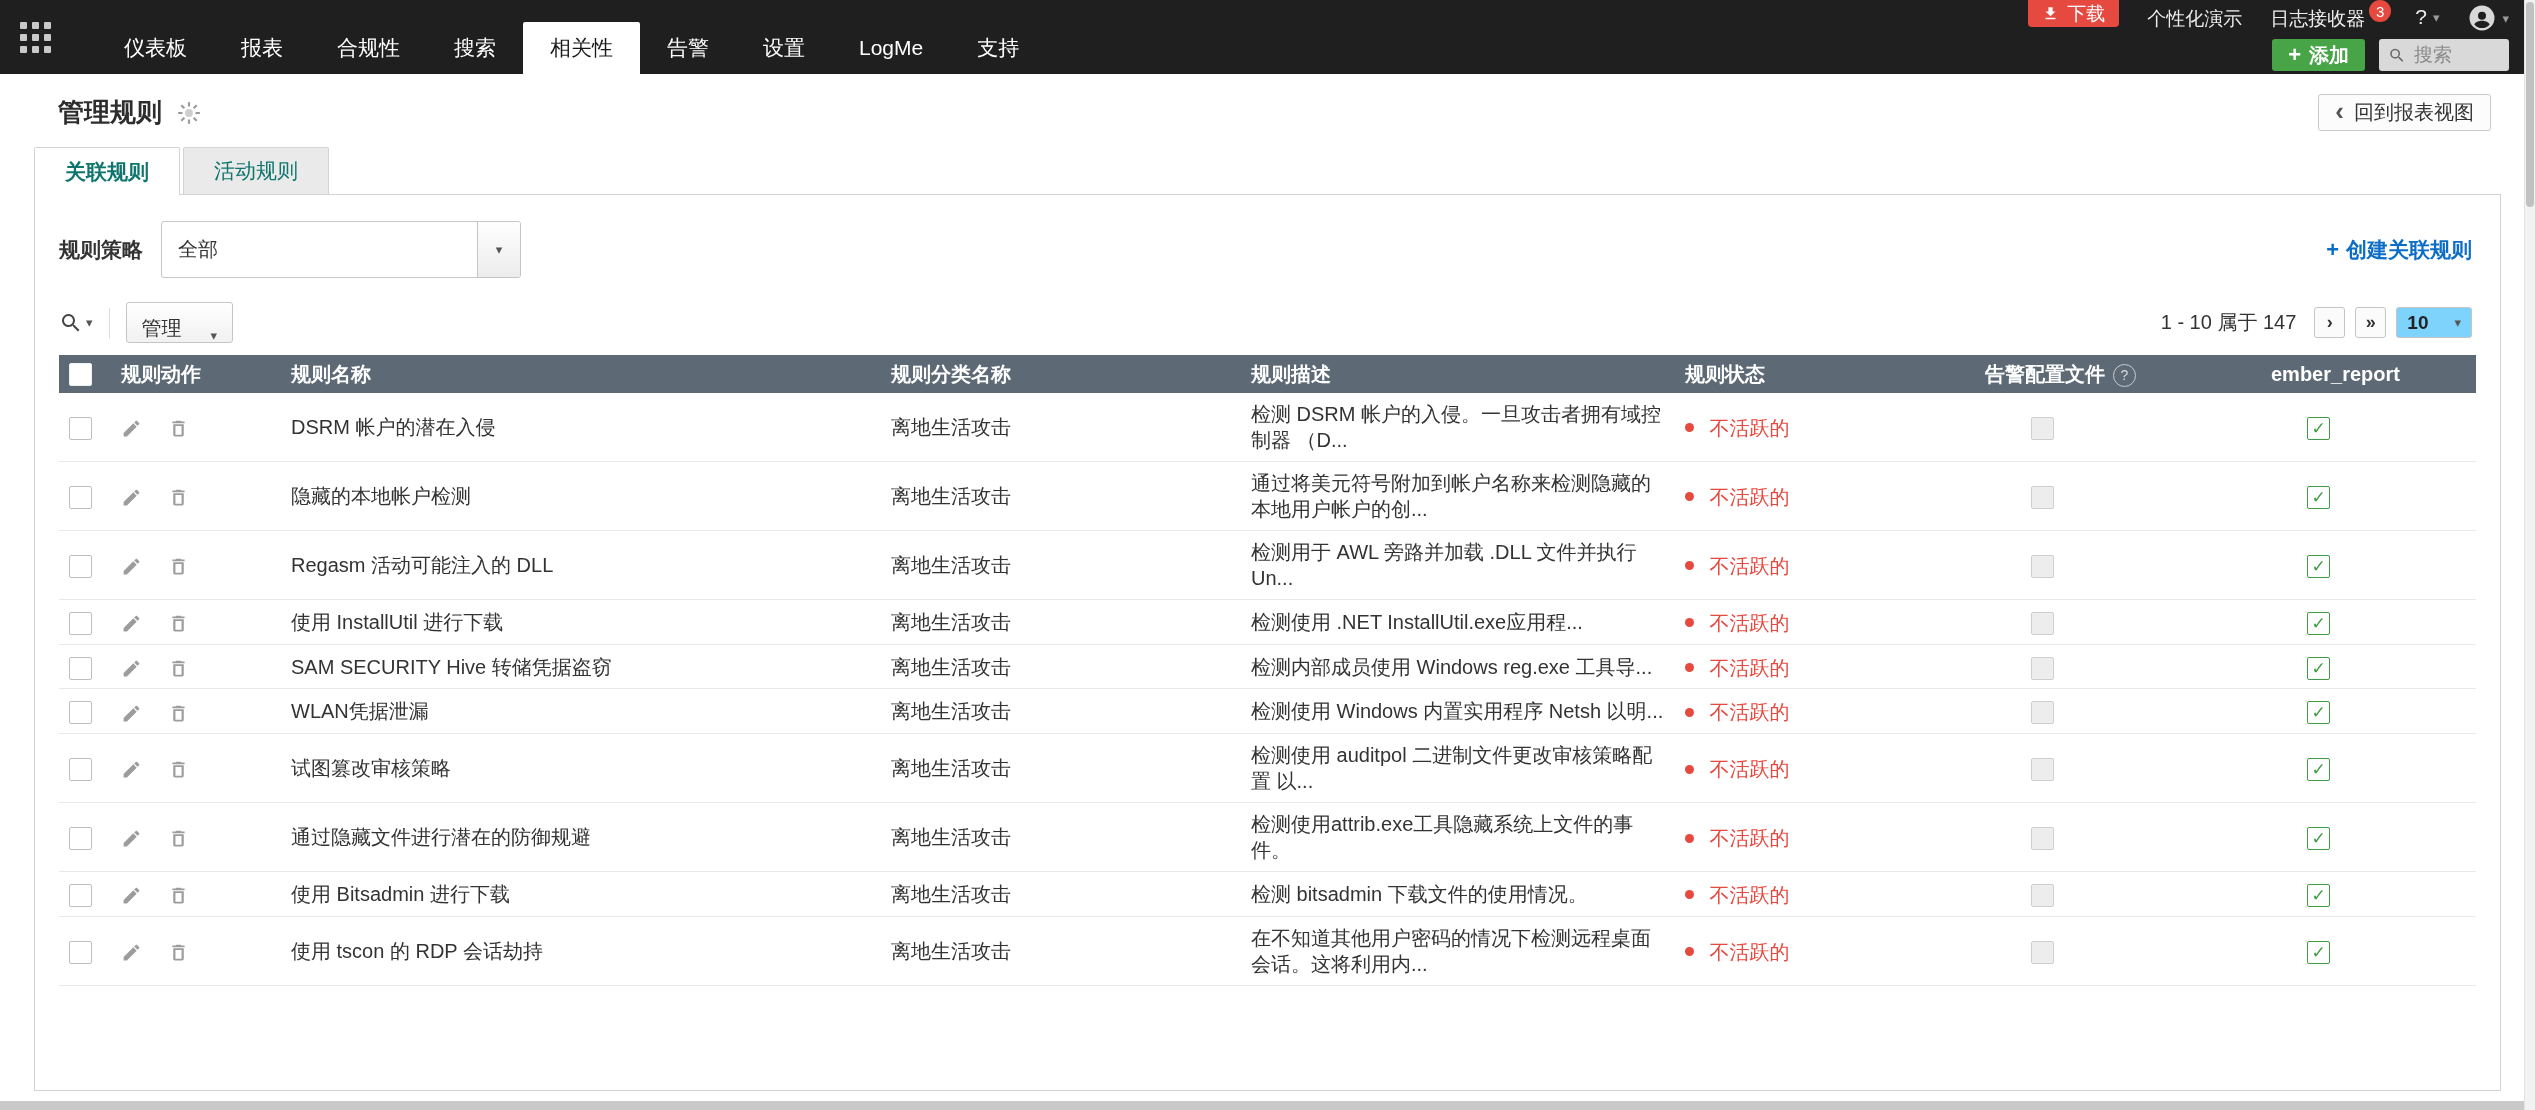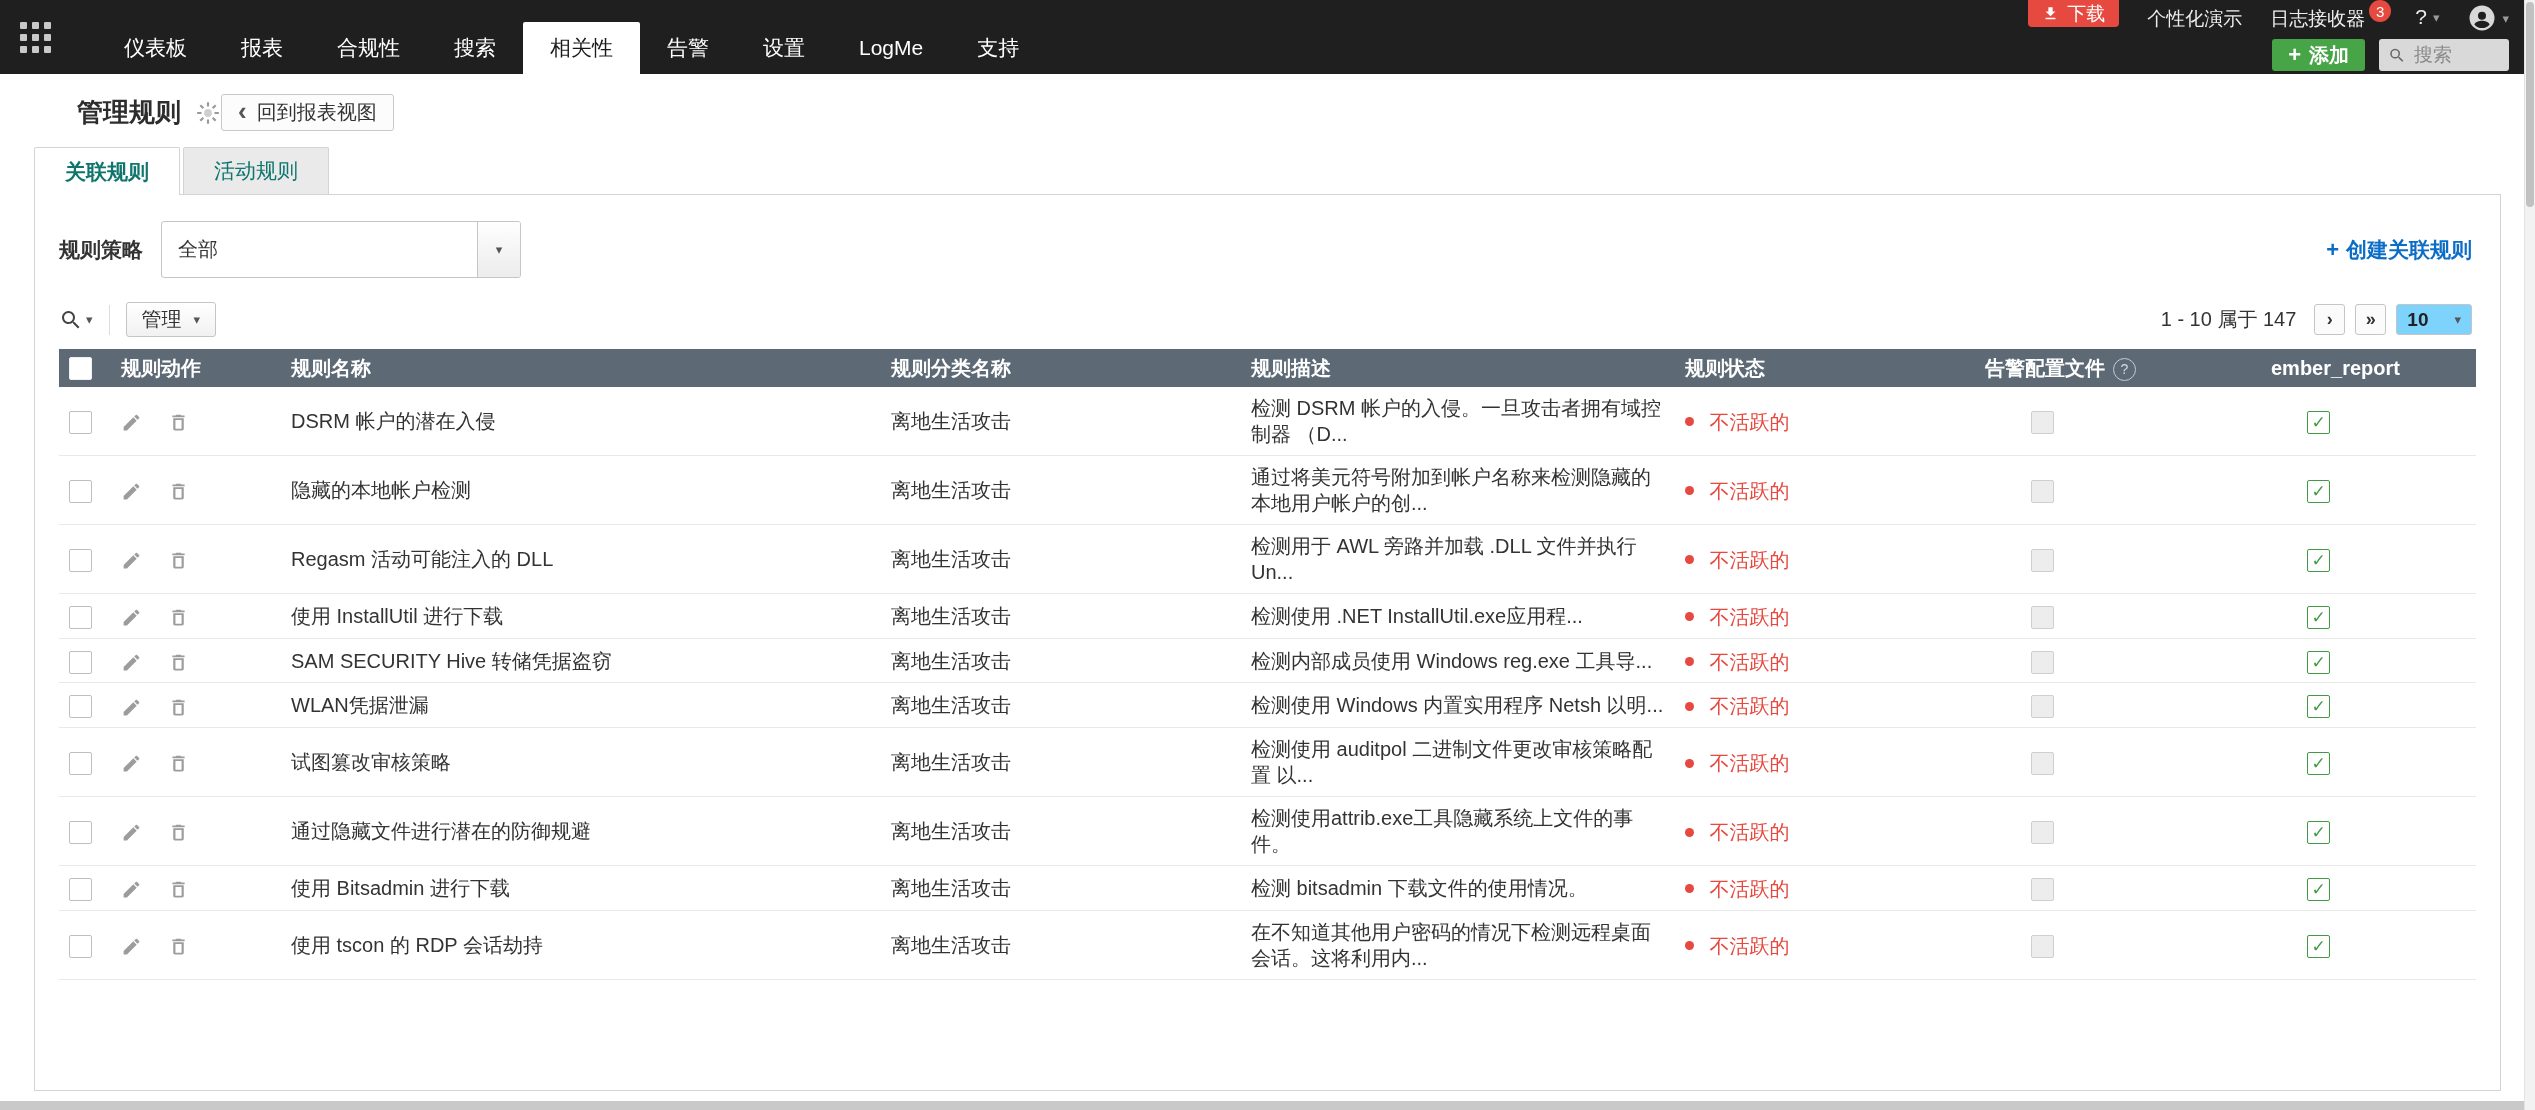--- a/index.html
+++ b/index.html
@@ -26,42 +26,42 @@
   .help-menu { margin-top:5px; display:flex; align-items:center; gap:6px; color:#ededed; font-size:21px; cursor:pointer; }
   .avatar { margin-top:3px; display:flex; align-items:center; gap:5px; cursor:pointer; }
   .caret { font-size:13px; color:#9a9a9a; line-height:1; }
   .caret.dark { color:#555; }
   .tr2 { position:absolute; top:39px; right:26px; display:flex; align-items:center; gap:14px; }
   .add-btn { height:32px; background:#47a447; color:#fff; border:none; border-radius:3px; font-size:20px; font-weight:bold; display:flex; align-items:center; gap:8px; padding:0 16px; cursor:pointer; font-family:inherit; }
   .top-search { width:130px; height:32px; background:#d9d9d9; border-radius:3px; display:flex; align-items:center; gap:6px; padding:0 9px; box-sizing:border-box; }
   .top-search input { border:none; background:transparent; width:84px; font-size:19px; color:#555; outline:none; font-family:inherit; }
   .top-search input::placeholder { color:#8a8a8a; }
   
-  .page-head { display:flex; align-items:center; padding:20px 44px 16px 58px; background:#fff;margin-left:19px; }
+  .page-head { display:flex; justify-content:space-between; align-items:center; padding:20px 44px 16px 58px; background:#fff; }
   .title-wrap { display:flex; align-items:center; gap:14px; }
   .title-wrap h1 { margin:0; font-size:26px; color:#2d2d2d; font-weight:bold; }
   .back-btn { display:flex; align-items:center; gap:10px; height:37px; padding:0 16px; background:#fcfcfc; border:1px solid #c9c9c9; border-radius:3px; font-size:20px; color:#333; cursor:pointer; font-family:inherit; }
   .back-ch { font-size:26px; font-weight:bold; color:#555; line-height:1; margin-top:-3px; }
   
   .tabbar { display:flex; padding-left:34px; position:relative; z-index:2; }
   .tab { height:46px; padding:0 30px; display:flex; align-items:center; background:#eaeaea; border:1px solid #d4d4d4; border-bottom:none; font-size:21px; color:#0f766e; cursor:pointer; margin-right:3px; border-radius:2px 2px 0 0; }
   .tab.active { background:#ffffff; font-weight:bold; height:47px; margin-bottom:-1px; }
   
   .panel { margin:0 34px; border:1px solid #d4d4d4; background:#fff; min-height:895px; position:relative; z-index:1; }
   .filter-row { display:flex; align-items:center; padding:26px 28px 22px 24px; }
   .filter-label { font-size:21px; font-weight:bold; color:#333; margin-right:18px; }
   .select { width:360px; height:57px; border:1px solid #c5c5c5; border-radius:3px; display:flex; justify-content:space-between; align-items:center; cursor:pointer; background:#fff; box-sizing:border-box; }
   .select-value { padding-left:16px; font-size:20px; color:#333; }
   .select-caret { width:42px; align-self:stretch; border-left:1px solid #c5c5c5; display:flex; align-items:center; justify-content:center; background:linear-gradient(#fefefe,#ececec); border-radius:0 2px 2px 0; }
   .create-link { margin-left:auto; display:flex; align-items:center; gap:7px; color:#0c6dc7; font-size:21px; font-weight:bold; cursor:pointer; text-decoration:none; }
   .plus { font-weight:bold; font-size:22px; line-height:1; }
   .toolbar { display:flex; align-items:center; padding:2px 28px 12px 24px; }
   .adv-search { display:flex; align-items:center; gap:3px; cursor:pointer; color:#444; }
   .vsep { width:1px; height:30px; background:#ddd; margin:0 16px; }
-  .manage-btn { display:flex; align-items:center; gap:12px; height:35px; padding:0 15px; font-size:20px; color:#333; background:linear-gradient(#fff,#f1f1f1); border:1px solid #c5c5c5; border-radius:3px; cursor:pointer; font-family:inherit; }
+  .manage-btn { display:flex; align-items:flex-end; gap:29px; height:41px; padding:0 15px; font-size:20px; color:#333; background:linear-gradient(#fff,#f1f1f1); border:1px solid #c5c5c5; border-radius:3px; cursor:pointer; font-family:inherit; }
   .toolbar-right { margin-left:auto; display:flex; align-items:center; gap:10px; }
   .page-info { font-size:20px; color:#333; margin-right:8px; }
   .pg-btn { width:29px; height:29px; border:1px solid #c5c5c5; border-radius:3px; background:#fbfbfb; display:flex; align-items:center; justify-content:center; font-size:18px; color:#333; cursor:pointer; font-weight:bold; }
   .size-select { height:29px; border:1px solid #c5c5c5; border-radius:3px; background:#7dd3fc; display:flex; align-items:center; gap:26px; padding:0 10px; font-size:19px; color:#222; font-weight:bold; cursor:pointer; }
   
   .rules-table { width:calc(100% - 48px); margin:0 24px 30px 24px; border-collapse:collapse; table-layout:fixed; }
   .rules-table thead th { background:#5d6a76; color:#fff; font-size:20px; text-align:left; height:38px; padding:0 10px; font-weight:bold; white-space:nowrap; overflow:hidden; }
   .rules-table td { border-bottom:1px solid #e9e9e9; padding:8px 10px; font-size:20px; color:#333; vertical-align:middle; line-height:1.3; }
   .c-alert { padding-left:56px !important; }
   .c-ember { padding-left:46px !important; }

